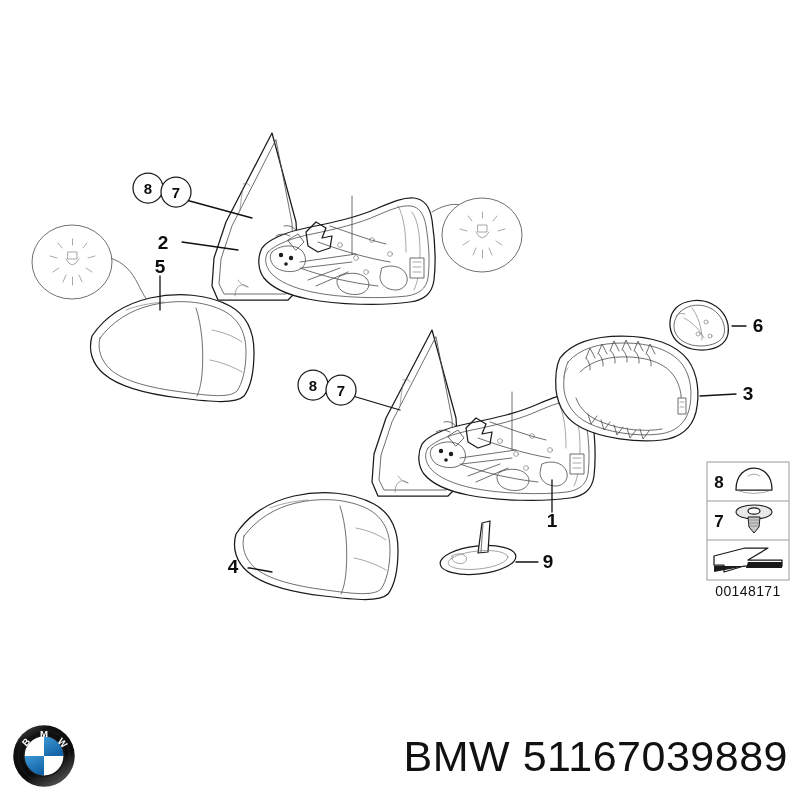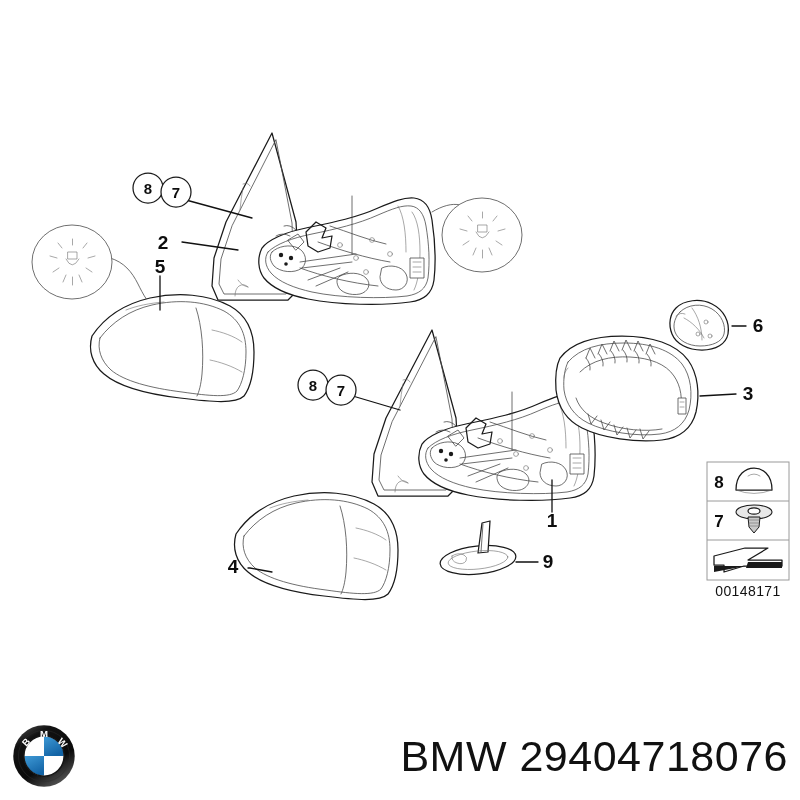--- a/index.html
+++ b/index.html
@@ -382,16 +382,16 @@
         <rect x="19" y="50" width="31" height="31" fill="url(#blueGrad)"></rect>
         <rect x="50" y="50" width="31" height="31" fill="#ffffff"></rect>
       </g>
       <circle cx="50" cy="50" r="31.5" fill="none" stroke="#151515" stroke-width="2.4"></circle>
       <g fill="#ffffff" font-family="'Liberation Sans', sans-serif" font-weight="bold" font-size="15">
         <text x="26" y="32" text-anchor="middle" transform="rotate(-48 26 32)">B</text>
         <text x="50" y="20" text-anchor="middle">M</text>
         <text x="75" y="33" text-anchor="middle" transform="rotate(48 75 33)">W</text>
       </g>
     </svg>
-    <div class="brand-text">BMW 29404718076</div>
+    <div class="brand-text">BMW 51167039889</div>
   </div>
 
 </div>
 
 </body></html>

